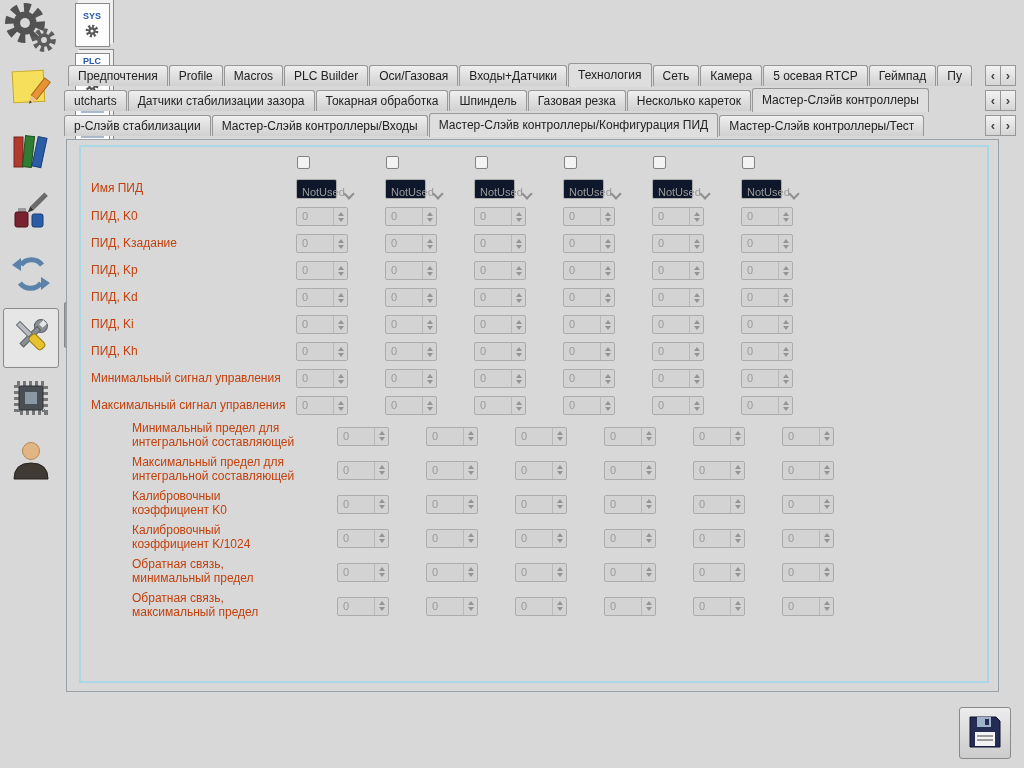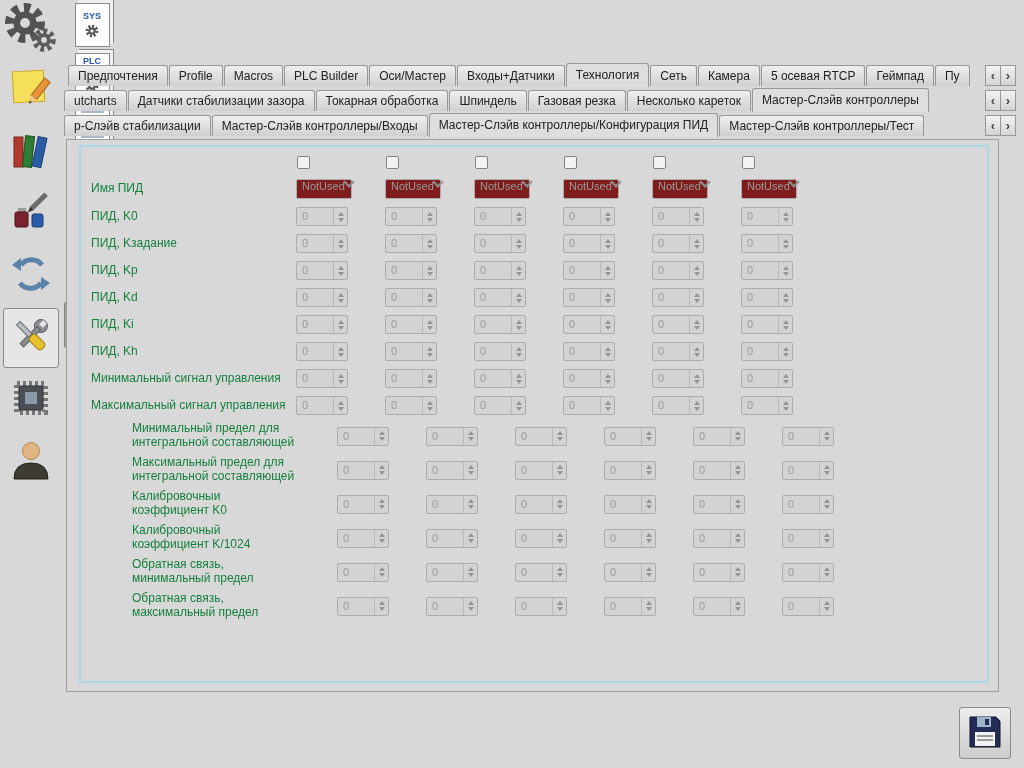--- a/index.html
+++ b/index.html
@@ -55,25 +55,25 @@
                 border:1px solid #98a0a8; background:#d8d8d8; z-index:0; }
   .pid-panel { position:absolute; left:12px; top:5px; width:910px; height:538px;
                border:2px solid #a9d7e6; background:#d8d8d8; overflow:hidden; }
 
   
   .pid-form { padding-top:3px; }
   .frow { display:flex; align-items:center; height:27px; }
   .frow.two { height:34px;margin-left:41px; }
   .frow.fhead { height:24px; }
   .frow.namerow { height:29px; }
-  .flabel { width:215px; padding-left:10px; font-size:12px; color:#15803d; white-space:pre-line; line-height:1.15; }
+  .flabel { width:215px; padding-left:10px; font-size:12px; color:#c2410c; white-space:pre-line; line-height:1.15; }
   .fcell { width:89px; display:flex; align-items:center; }
   .cb { width:13px; height:13px; background:#f3f3f3; border:1px solid #828282; border-radius:2px;
         display:inline-block; margin-left:1px; }
-  .combo { width:56px; height:20px; display:flex; align-items:flex-start; background:#7f1d1d;
+  .combo { width:41px; height:20px; display:flex; align-items:flex-end; background:#0f172a;
            border:1px solid #acacac; border-radius:2px; }
   .cval { flex:1; font-size:11px; color:#9a9a9a; padding-left:5px; }
   .carr { width:16px; }
   .carr::before { content:""; display:block; width:6px; height:6px; border-right:2px solid #8f8f8f;
                   border-bottom:2px solid #8f8f8f; transform:rotate(45deg); margin:-2px auto 0; }
   .spin { width:52px; height:19px; display:flex; align-items:stretch; background:#d3d3d3;
           border:1px solid #acacac; border-radius:2px; }
   .sval { flex:1; font-size:11px; color:#9a9a9a; padding:2px 0 0 5px; }
   .sarr { width:14px; border-left:1px solid #b9b9b9; display:flex; flex-direction:column;
           align-items:center; justify-content:center; }
@@ -224,21 +224,21 @@
     </div>
   </div>
 
 <div class="content">
   <div class="tabrow">
       <div class="tabs">
         <div class="tab"><span>Предпочтения</span></div>
         <div class="tab"><span>Profile</span></div>
         <div class="tab"><span>Macros</span></div>
         <div class="tab"><span>PLC Builder</span></div>
-        <div class="tab"><span>Оси/Мастер</span></div>
+        <div class="tab"><span>Оси/Газовая</span></div>
         <div class="tab"><span>Входы+Датчики</span></div>
         <div class="tab sel"><span>Технология</span></div>
         <div class="tab"><span>Сеть</span></div>
         <div class="tab"><span>Камера</span></div>
         <div class="tab"><span>5 осевая RTCP</span></div>
         <div class="tab"><span>Геймпад</span></div>
         <div class="tab"><span>Пу</span></div>
       </div>
       <div class="tscroll">
         <div class="tsbtn"><span>‹</span></div>

